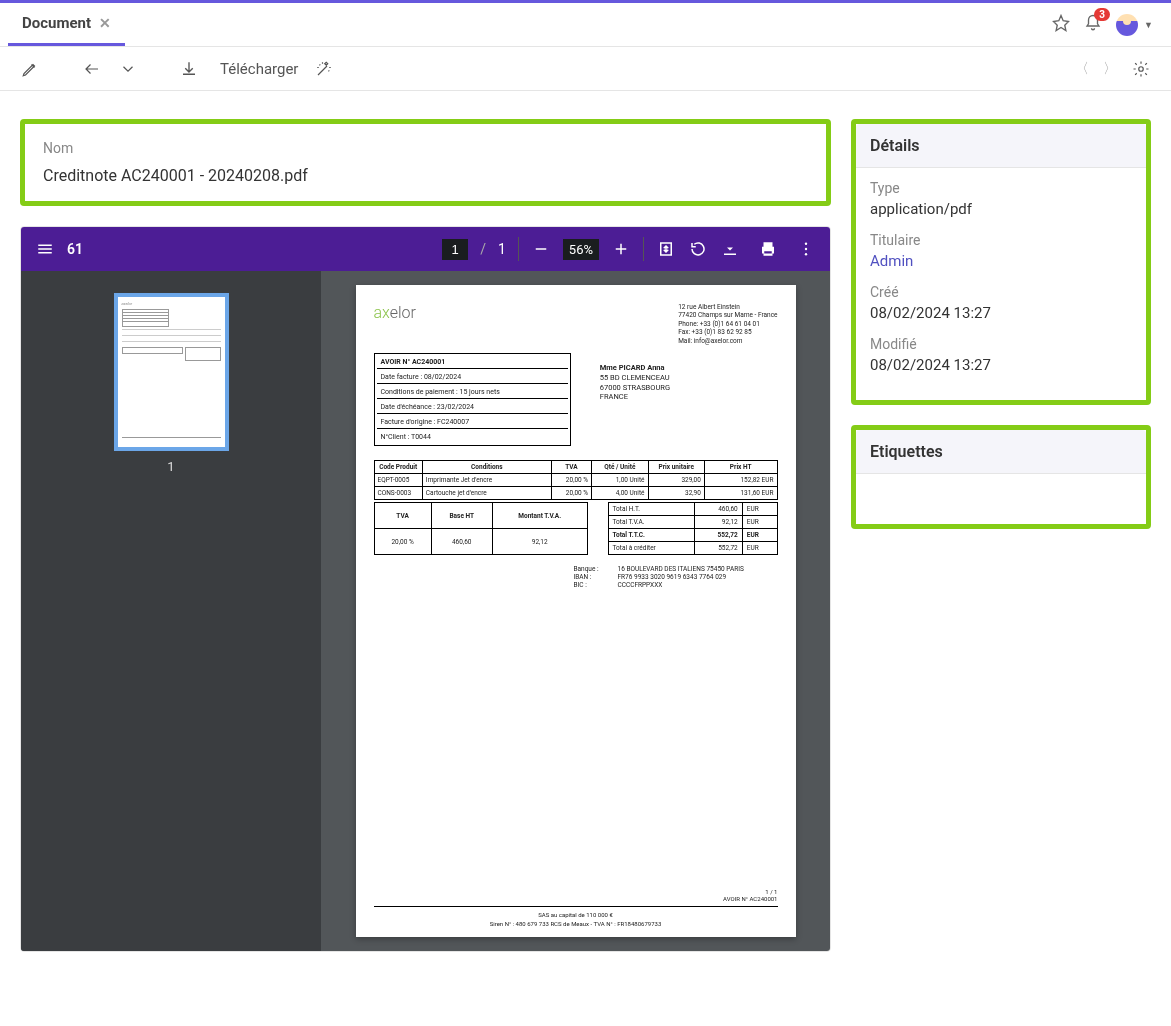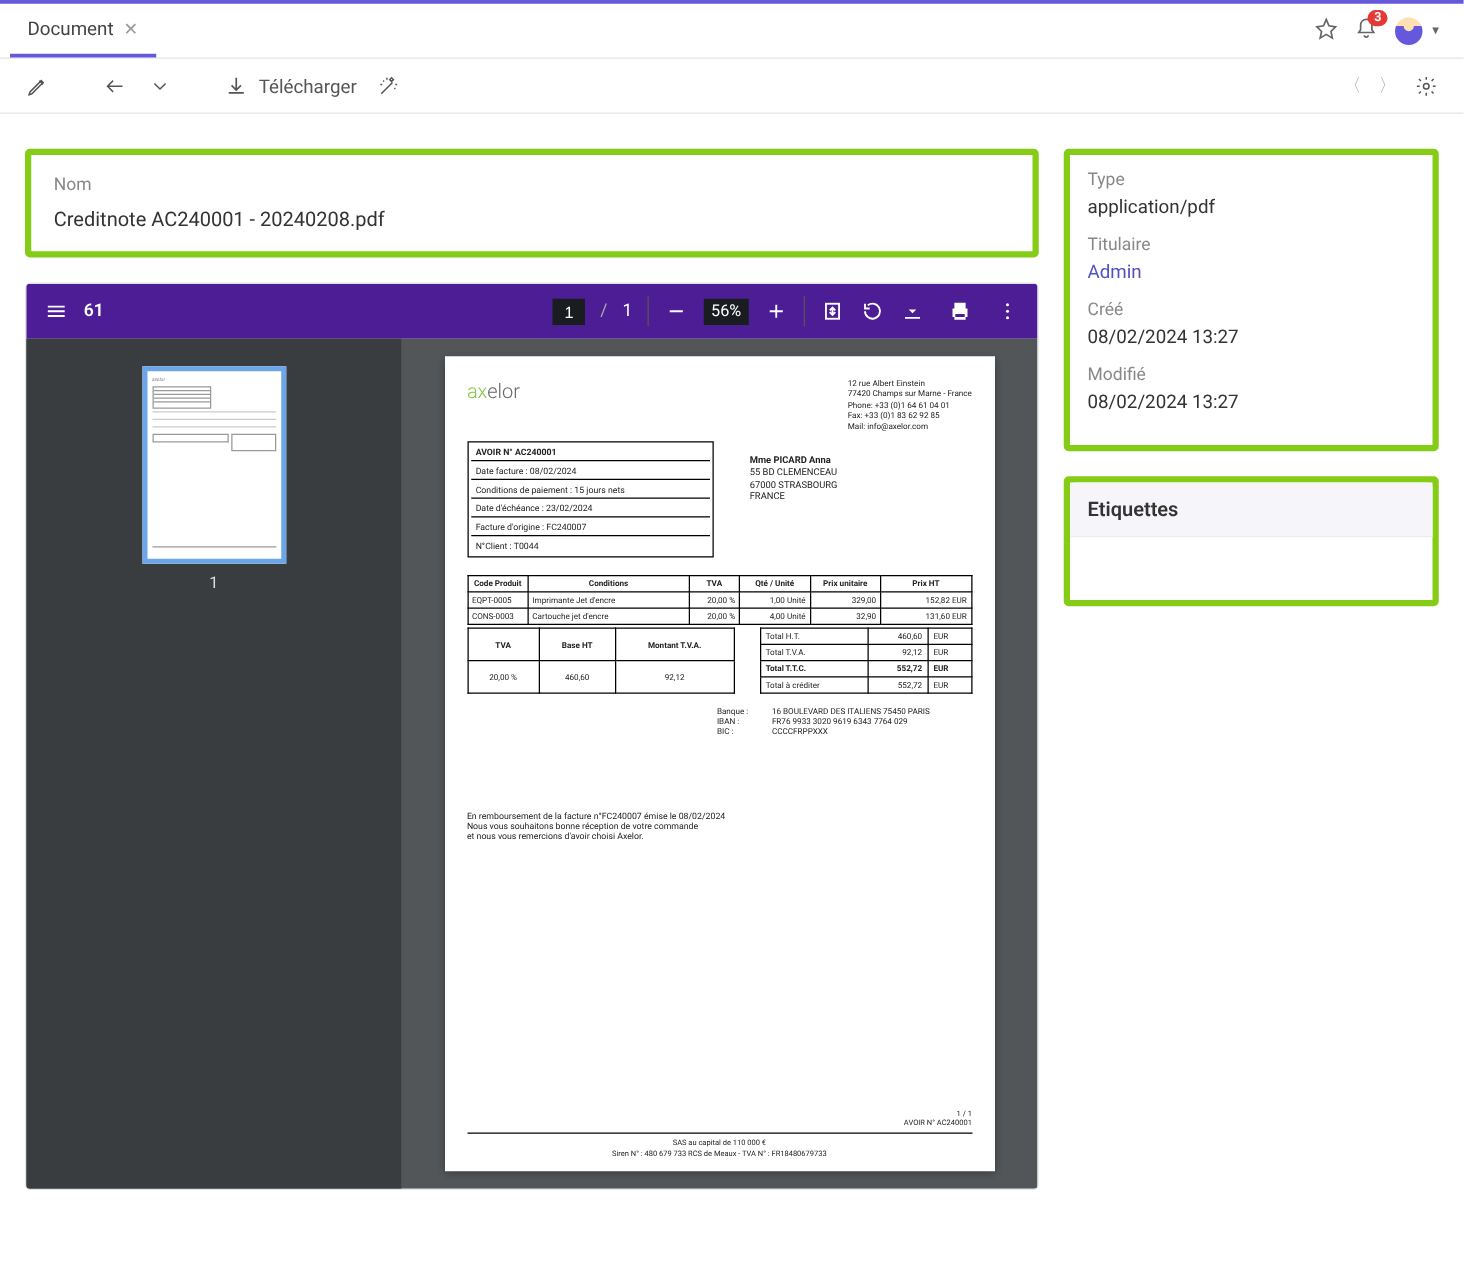--- a/index.html
+++ b/index.html
@@ -3,37 +3,37 @@
 <meta charset="utf-8">
 <style>
 * { box-sizing: border-box; margin: 0; padding: 0; }
 body { font-family: -apple-system, BlinkMacSystemFont, "Segoe UI", Roboto, sans-serif; font-size: 14px; color: #333; background: #fff; }
 
 
 .purple-bar { height: 3px; background: #6658dd; }
 
 
 .header { display: flex; align-items: center; border-bottom: 1px solid #e5e5e5; height: 44px; padding: 0 8px; }
-.tab { display: flex; align-items: center; gap: 8px; padding: 0 14px; height: 100%; border-bottom: 3px solid #6658dd; color: #444; }
+.tab { display: flex; align-items: center; gap: 8px; padding: 0 14px; height: 100%; border-bottom: 3px solid #6658dd; color: #444; font-weight: bold; }
 .tab-label { font-size: 15px; }
 .tab-close { color: #999; cursor: pointer; font-size: 14px; }
 .header-right { margin-left: auto; display: flex; align-items: center; gap: 14px; padding-right: 10px; }
 .star-icon svg, .bell-icon svg { width: 18px; height: 18px; stroke: #666; }
 .bell-icon { position: relative; }
 .badge { position: absolute; top: -6px; right: -8px; background: #e53935; color: #fff; font-size: 10px; border-radius: 8px; padding: 1px 5px; font-weight: bold; }
 .avatar { width: 22px; height: 22px; border-radius: 50%; background: linear-gradient(#ffe0b2 30%, #6658dd 30%); display:flex; align-items:center; justify-content:center; position: relative; }
 .avatar::after { content: ""; position:absolute; top:3px; width:8px; height:8px; background:#ffe0b2; border-radius:50%;}
 .dropdown-arrow { font-size: 9px; color: #666; margin-left: -8px; }
 
 
 .toolbar { display: flex; align-items: center; padding: 8px 20px; gap: 16px; border-bottom: 1px solid #e5e5e5; height: 44px; }
 .toolbar-icon { width: 20px; height: 20px; color: #555; cursor: pointer; display: flex; align-items: center; justify-content: center; }
 .toolbar-icon svg { width: 18px; height: 18px; stroke: #555; stroke-width: 1.6; fill: none; }
 .toolbar-sep { width: 10px; }
-.download-btn { display: flex; align-items: center; gap: 9px; color: #555; cursor: pointer; }
+.download-btn { display: flex; align-items: center; gap: 22px; color: #555; cursor: pointer; }
 .download-btn span { font-size: 15px; }
 .toolbar-right { margin-left: auto; display: flex; gap: 14px; align-items: center; }
 .chevron { color: #aaa; font-size: 14px; }
 
 
 .main { display: flex; gap: 20px; padding: 28px 20px; align-items: flex-start; }
 .left-col { flex: 1; min-width: 0; }
 .right-col { width: 300px; display: flex; flex-direction: column; gap: 20px; }
 
 
@@ -378,40 +378,36 @@
                 </div>
               <div class="bank-row">
                   <span class="bank-label">IBAN :</span>
                   <span>FR76 9933 3020 9619 6343 7764 029</span>
                 </div>
               <div class="bank-row">
                   <span class="bank-label">BIC :</span>
                   <span>CCCCFRPPXXX</span>
                 </div>
             </div>
-            <div class="note">
-              <div>En remboursement de la facture n°FC240007  émise le  08/02/2024</div>
-              <div>Nous vous souhaitons bonne réception de votre commande</div>
-              <div>et nous vous remercions d'avoir choisi Axelor.</div>
-            </div>
             <div class="footer">
               <div class="footer-line2">1  /  1</div>
               <div class="footer-line2">AVOIR N°  AC240001</div>
               <hr>
               <div class="footer-mid">SAS au capital de 110 000 €</div>
               <div class="footer-bottom">Siren N° : 480 679 733 RCS de Meaux - TVA N° :  FR18480679733</div>
             </div>
           </div>
         </div>
       </div>
     </div>
   </div>
 
   <div class="right-col">
     <div class="card">
+      <div class="details-header">Détails</div>
       <div class="details-body">
         <div class="detail-row">
           <div class="detail-label">Type</div>
           <div class="detail-value">application/pdf</div>
         </div>
         <div class="detail-row">
           <div class="detail-label">Titulaire</div>
           <div class="detail-value link">Admin</div>
         </div>
         <div class="detail-row">

